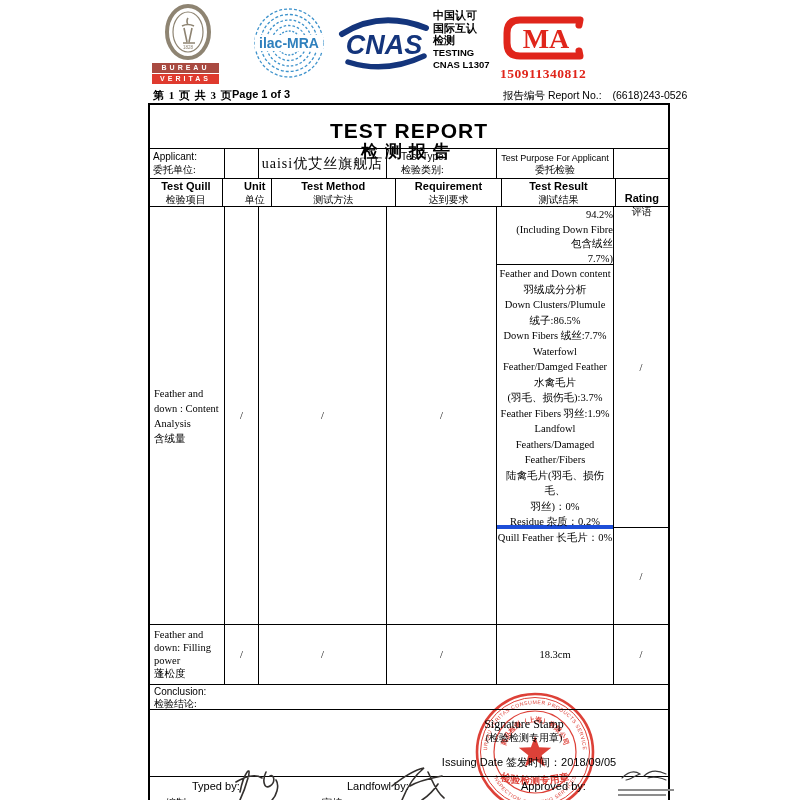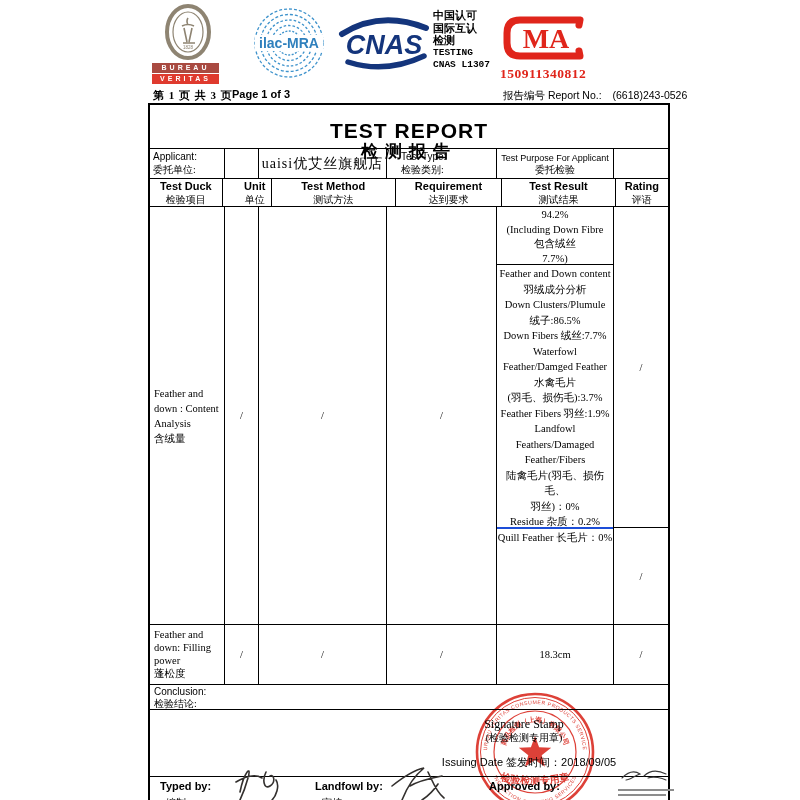--- a/index.html
+++ b/index.html
@@ -7,21 +7,21 @@
         font-family:"Liberation Serif",serif;color:#000;}
   .sans{font-family:"Liberation Sans",sans-serif;}
   .serif{font-family:"Liberation Serif",serif;}
   .abs{position:absolute;}
   
   .bv-bar{width:67px;height:10px;color:#fff;text-align:center;font-size:7px;font-weight:bold;
           letter-spacing:3px;line-height:10px;font-family:"Liberation Sans",sans-serif;}
   .bv-b1{background:#a94a41;}
   .bv-b2{background:#df3a2e;margin-top:1px;}
   .accred{font-family:"Liberation Sans",sans-serif;font-weight:bold;font-size:11px;line-height:12.5px;}
-  .accred .sm{font-size:9.5px;font-family:Liberation Mono, monospace;}
+  .accred .sm{font-size:9.5px;}
   .cma-num{color:#e0251b;font-weight:bold;font-size:13.5px;font-family:"Liberation Serif",serif;letter-spacing:.5px;}
   .pageline{font-size:11px;font-weight:bold;}
   .repno{font-size:10.5px;font-family:"Liberation Sans",sans-serif;}
   
   .tbl{position:absolute;left:148px;top:103px;width:518px;border:2px solid #000;background:transparent;}
   .r{display:flex;box-sizing:border-box;border-bottom:1px solid #000;}
   .c{box-sizing:border-box;border-right:1px solid #000;overflow:visible;}
   .c:last-child{border-right:none;}
   .w1{width:75px}.w2{width:34px}.w3{width:128px}.w4{width:110px}.w5{width:117px}.w6{width:54px}
   .cc{display:flex;align-items:center;justify-content:center;text-align:center;}
@@ -33,37 +33,37 @@
   .lbl2 .en{font-family:"Liberation Sans",sans-serif;}
   .hdr{font-size:11px;line-height:13px;padding-top:1px;}
   .hdr .en{font-family:"Liberation Sans",sans-serif;font-weight:bold;}
   .hdr .cn{font-size:10px;}
   .content-row{height:418px;}
   .item-cell{display:flex;align-items:center;}
   .item-txt{white-space:pre-line;font-size:10.5px;line-height:15px;padding-left:4px;text-align:left;}
   .slash{font-size:10.5px;}
   .rescol{display:flex;flex-direction:column;}
   .blk{white-space:pre-line;text-align:center;font-size:10.5px;box-sizing:border-box;}
-  .blk1{height:58px;line-height:14.5px;border-bottom:1px solid #000;padding-top:1px;}
-  .blk2{height:264px;line-height:15.5px;border-bottom:2px solid #1d4ed8;padding-top:1px;}
+  .blk1{height:58px;line-height:14.5px;border-bottom:1px solid #000;padding-top:1px;text-align:right;}
+  .blk2{height:264px;line-height:15.5px;border-bottom:4px solid #1d4ed8;padding-top:1px;}
   .blk3{height:96px;line-height:16px;}
   .ratecol{display:flex;flex-direction:column;}
   .rate1{height:322px;border-bottom:1px solid #000;box-sizing:border-box;}
   .rate2{height:96px;}
   .fill-row{height:60px;}
   .fill-item{white-space:pre-line;font-size:10.5px;line-height:13px;padding:3px 0 0 4px;}
   .concl-row{display:block;height:25px;box-sizing:border-box;padding:1px 0 0 4px;font-size:10px;line-height:11.5px;}
   .stamp-row{display:block;position:relative;height:67px;box-sizing:border-box;}
   .sigstamp-en{position:absolute;left:374px;top:7px;transform:translateX(-50%);font-size:12px;
                font-family:Liberation Serif, serif;white-space:nowrap;}
   .sigstamp-cn{position:absolute;left:374px;top:21px;transform:translateX(-50%);font-size:10px;white-space:nowrap;}
   .issuing{position:absolute;left:379px;top:45px;transform:translateX(-50%);font-size:11px;
            font-family:"Liberation Sans",sans-serif;white-space:nowrap;}
   .foot-row{display:block;position:relative;height:40px;border-bottom:none;}
-  .flabel{position:absolute;top:3px;font-size:11px;font-weight:bold;font-family:"Liberation Sans",sans-serif;}
+  .flabel{position:absolute;top:3px;font-size:11px;font-weight:normal;font-family:"Liberation Sans",sans-serif;margin-left:32px;}
   .fcn{position:absolute;top:19px;font-size:10px;}
   .cap-line{height:2.5px;background:#8d8d8d;margin-top:2.5px;}
   .stamp-svg{mix-blend-mode:multiply;}
 </style>
 </head>
 <body>
 
 <div class="page">
 
   <div class="abs" style="left:160px;top:3px;">
@@ -145,40 +145,40 @@
       </div>
       <div class="c w5 cc" style="flex-direction:column;font-size:9px;line-height:12px;">
         <div class="sans">Test Purpose For Applicant</div>
         <div style="font-size:10px;">委托检验</div>
       </div>
       <div class="c w6"></div>
     </div>
 
     <div class="r" style="height:28px;">
       <div class="c w1 hdr" style="text-align:center;">
-        <div class="en">Test Duck</div>
+        <div class="en">Test Quill</div>
         <div class="cn">检验项目</div>
       </div>
       <div class="c w2 hdr" style="text-align:center;margin-left:16px;">
         <div class="en">Unit</div>
         <div class="cn">单位</div>
       </div>
       <div class="c w3 hdr" style="text-align:center;">
         <div class="en">Test Method</div>
         <div class="cn">测试方法</div>
       </div>
       <div class="c w4 hdr" style="text-align:center;">
         <div class="en">Requirement</div>
         <div class="cn">达到要求</div>
       </div>
       <div class="c w5 hdr" style="text-align:center;">
         <div class="en">Test Result</div>
         <div class="cn">测试结果</div>
       </div>
-      <div class="c w6 hdr" style="text-align:center;">
+      <div class="c w6 hdr" style="text-align:center;margin-top:12px;">
         <div class="en">Rating</div>
         <div class="cn">评语</div>
       </div>
     </div>
 
     <div class="r content-row">
       <div class="c w1 item-cell">
         <div class="item-txt">Feather and
 down : Content
 Analysis

